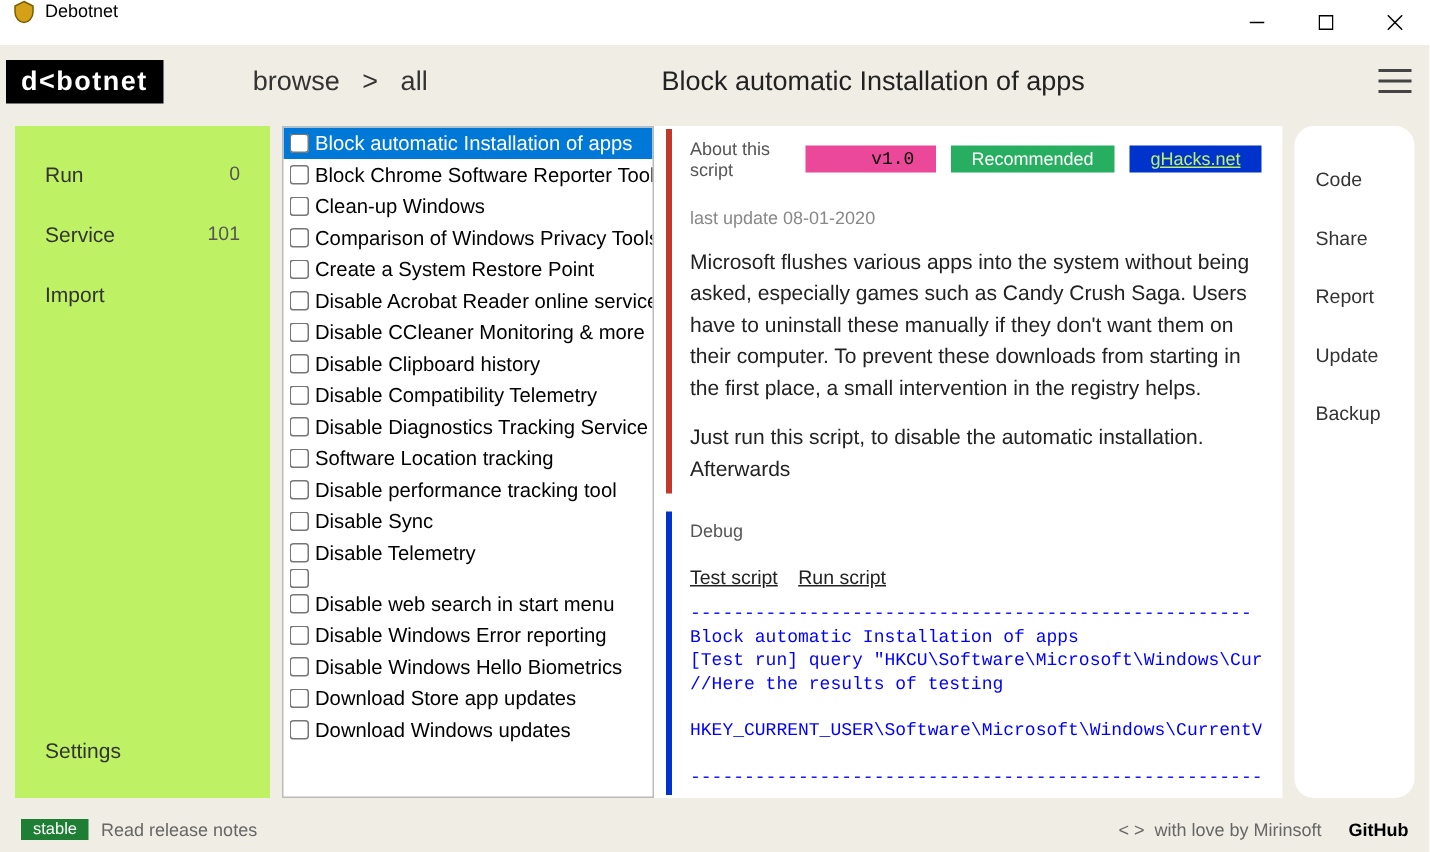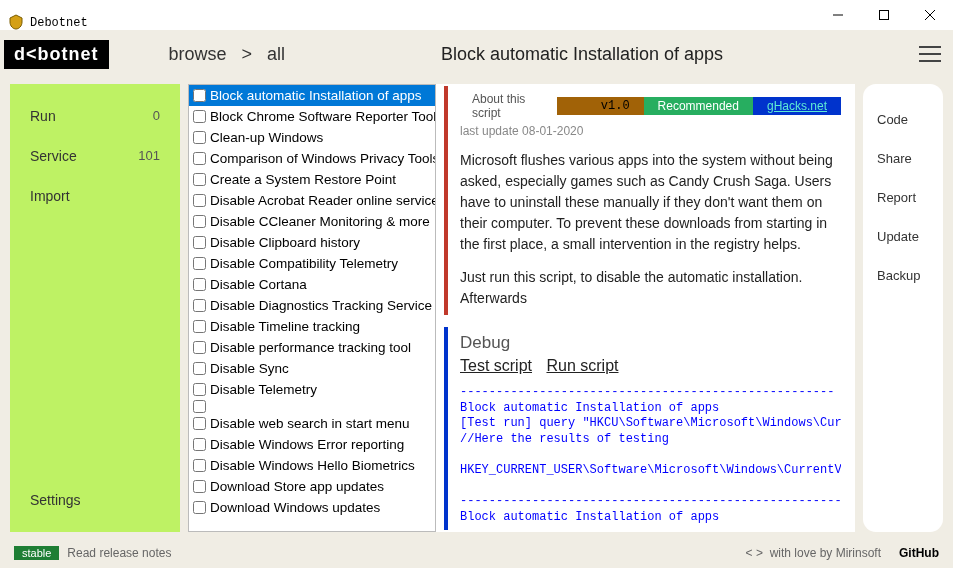--- a/index.html
+++ b/index.html
@@ -1,17 +1,17 @@
 <!DOCTYPE html>
 <html><head>
 <meta charset="utf-8">
 <style>
 * { box-sizing: border-box; margin: 0; padding: 0; }
 body { font-family: 'Segoe UI', Tahoma, sans-serif; font-size: 13px; background: #fff; width: 953px; height: 568px; overflow: hidden; display: flex; flex-direction: column; }
-.titlebar { height: 30px; background: #fff; display: flex; align-items: flex-end; padding-left: 8px; border-bottom: 0; font-family: Liberation Mono, monospace; }
+.titlebar { height: 30px; background: #fff; display: flex; align-items: flex-start; padding-left: 8px; border-bottom: 0; }
 .titlebar-icon { width: 16px; height: 16px; margin-right: 6px; }
 .titlebar-title { font-size: 12px; flex: 1; }
 .winbtn { width: 46px; height: 30px; display: flex; align-items: center; justify-content: center; font-family: 'Segoe MDL2 Assets', sans-serif; font-size: 10px; }
 .header { height: 48px; background: #f0ede4; display: flex; align-items: center; padding: 0 4px; }
 .logo { background: #000; color: #fff; font-weight: bold; font-size: 18px; padding: 4px 10px; letter-spacing: 1px; }
 .breadcrumb { margin-left: 60px; font-size: 18px; color: #333; }
 .header-title { flex: 1; text-align: center; font-size: 18px; color: #222; margin-left: -40px; }
 .hamburger { width: 22px; height: 16px; display: flex; flex-direction: column; justify-content: space-between; margin-right: 8px; }
 .hamburger div { height: 2px; background: #444; }
 .body { flex: 1; display: flex; background: #f0ede4; overflow: hidden; }
@@ -19,31 +19,31 @@
 .sbl-item { display: flex; justify-content: space-between; padding: 12px 20px; font-size: 14px; color: #333; cursor: pointer; }
 .sbl-count { color: #555; font-size: 13px; }
 .sbl-spacer { flex: 1; }
 .center { flex: 1; display: flex; margin: 6px 4px; background: #fff; overflow: hidden; }
 .script-list { width: 248px; overflow-y: scroll; border: 1px solid #bbb; background: #fff; }
 .script-item { display: flex; align-items: center; padding: 0px 4px; font-size: 13.5px; line-height: 21px; cursor: pointer; white-space: nowrap; overflow: hidden; }
 .script-item input { margin-right: 4px; }
 .script-item.selected { background: #0078d7; color: #fff; }
 .detail { flex: 1; display: flex; flex-direction: column; overflow: hidden; padding: 0 2px; }
 .detail-top { border-left: 4px solid #c0392b; padding: 6px 12px; margin: 2px 0 6px 6px; }
-.detail-row1 { display: flex; align-items: center; font-size: 12px; margin-left: 12px; }
+.detail-row1 { display: flex; align-items: center; gap: 10px; font-size: 12px; }
 .about-label { color: #555; }
 .badge { padding: 2px 14px; font-size: 12px; font-family: 'Courier New', monospace; }
-.badge-version { background: #a16207; color: #000; padding-left: 44px; }
+.badge-version { background: #ec4899; color: #000; padding-left: 44px; }
 .badge-rec { background: #27ae60; color: #fff; font-family: 'Segoe UI',sans-serif; }
-.badge-link { background: #0033cc; color: #5eead4; text-decoration: underline; font-family: 'Segoe UI',sans-serif; }
-.last-update { color: #888; font-size: 12px; margin-top: 4px; }
+.badge-link { background: #0033cc; color: #bef264; text-decoration: underline; font-family: 'Segoe UI',sans-serif; }
+.last-update { color: #888; font-size: 12px; margin-top: 18px; }
 .desc { margin-top: 12px; font-size: 14px; line-height: 1.5; color: #222; }
 .detail-bottom { border-left: 4px solid #0033cc; padding: 6px 12px; margin: 6px 0 2px 6px; flex: 1; overflow: hidden; display: flex; flex-direction: column; }
-.debug-label { color: #555; font-size: 17px; }
-.debug-links { margin-top: 4px; font-size: 16px; }
+.debug-label { color: #555; font-size: 12px; }
+.debug-links { margin-top: 16px; font-size: 13px; }
 .debug-links span { text-decoration: underline; color: #222; margin-right: 10px; cursor: pointer; }
 .console { font-family: 'Courier New', monospace; font-size: 12px; color: #0000ff; margin-top: 10px; white-space: pre; overflow: hidden; line-height: 1.3; }
 .sidebar-right { width: 80px; background: #fff; margin: 6px 10px 6px 4px; padding: 16px 0; border-radius: 13px; }
 .sbr-item { padding: 12px 14px; font-size: 13px; color: #333; cursor: pointer; }
 .footer { height: 30px; background: #f0ede4; display: flex; align-items: center; padding: 0 14px; font-size: 12px; color: #666; }
 .stable-badge { background: #1e7e34; color: #fff; padding: 1px 8px; font-size: 11px; margin-right: 8px; }
 .footer-spacer { flex: 1; }
 .gh { color: #000; font-weight: bold; margin-left: 18px; }
 ::-webkit-scrollbar { width: 16px; }
 ::-webkit-scrollbar-track { background: #f0f0f0; }
@@ -145,29 +145,25 @@
         <div class="script-item">
           <input type="checkbox" style="">
           <span>Disable Clipboard history</span>
         </div>
         <div class="script-item">
           <input type="checkbox" style="">
           <span>Disable Compatibility Telemetry</span>
         </div>
         <div class="script-item">
           <input type="checkbox" style="">
-          <span>Disable Cortana</span>
-        </div>
-        <div class="script-item">
-          <input type="checkbox" style="">
           <span>Disable Diagnostics Tracking Service</span>
         </div>
         <div class="script-item">
           <input type="checkbox" style="">
-          <span>Disable Timeline tracking</span>
+          <span>Software Location tracking</span>
         </div>
         <div class="script-item">
           <input type="checkbox" style="">
           <span>Disable performance tracking tool</span>
         </div>
         <div class="script-item">
           <input type="checkbox" style="">
           <span>Disable Sync</span>
         </div>
         <div class="script-item">

